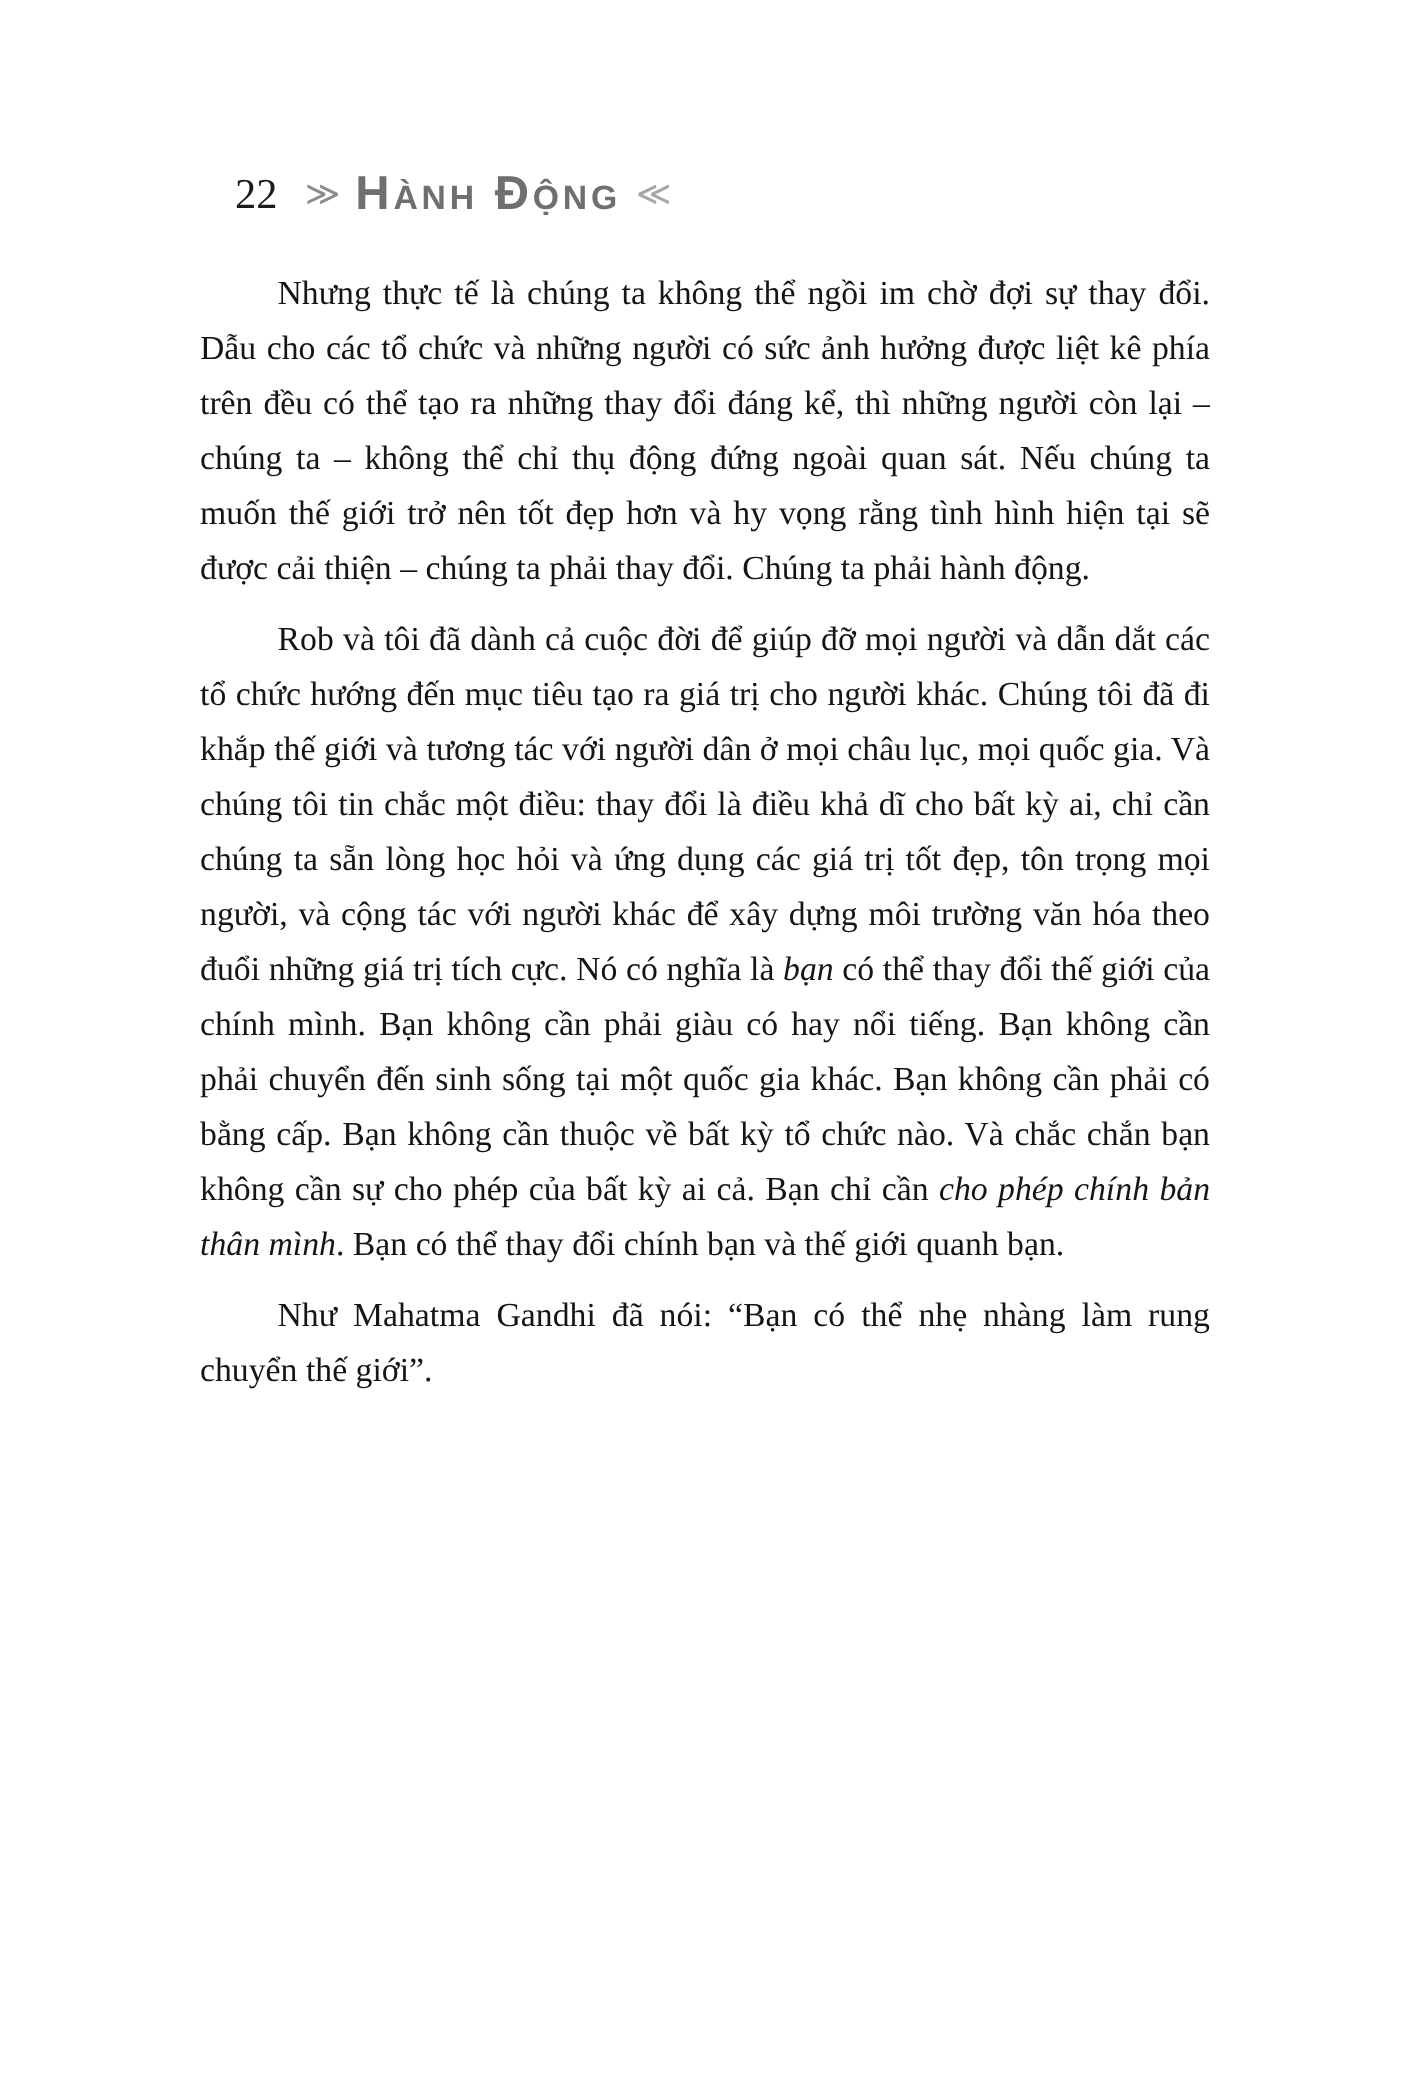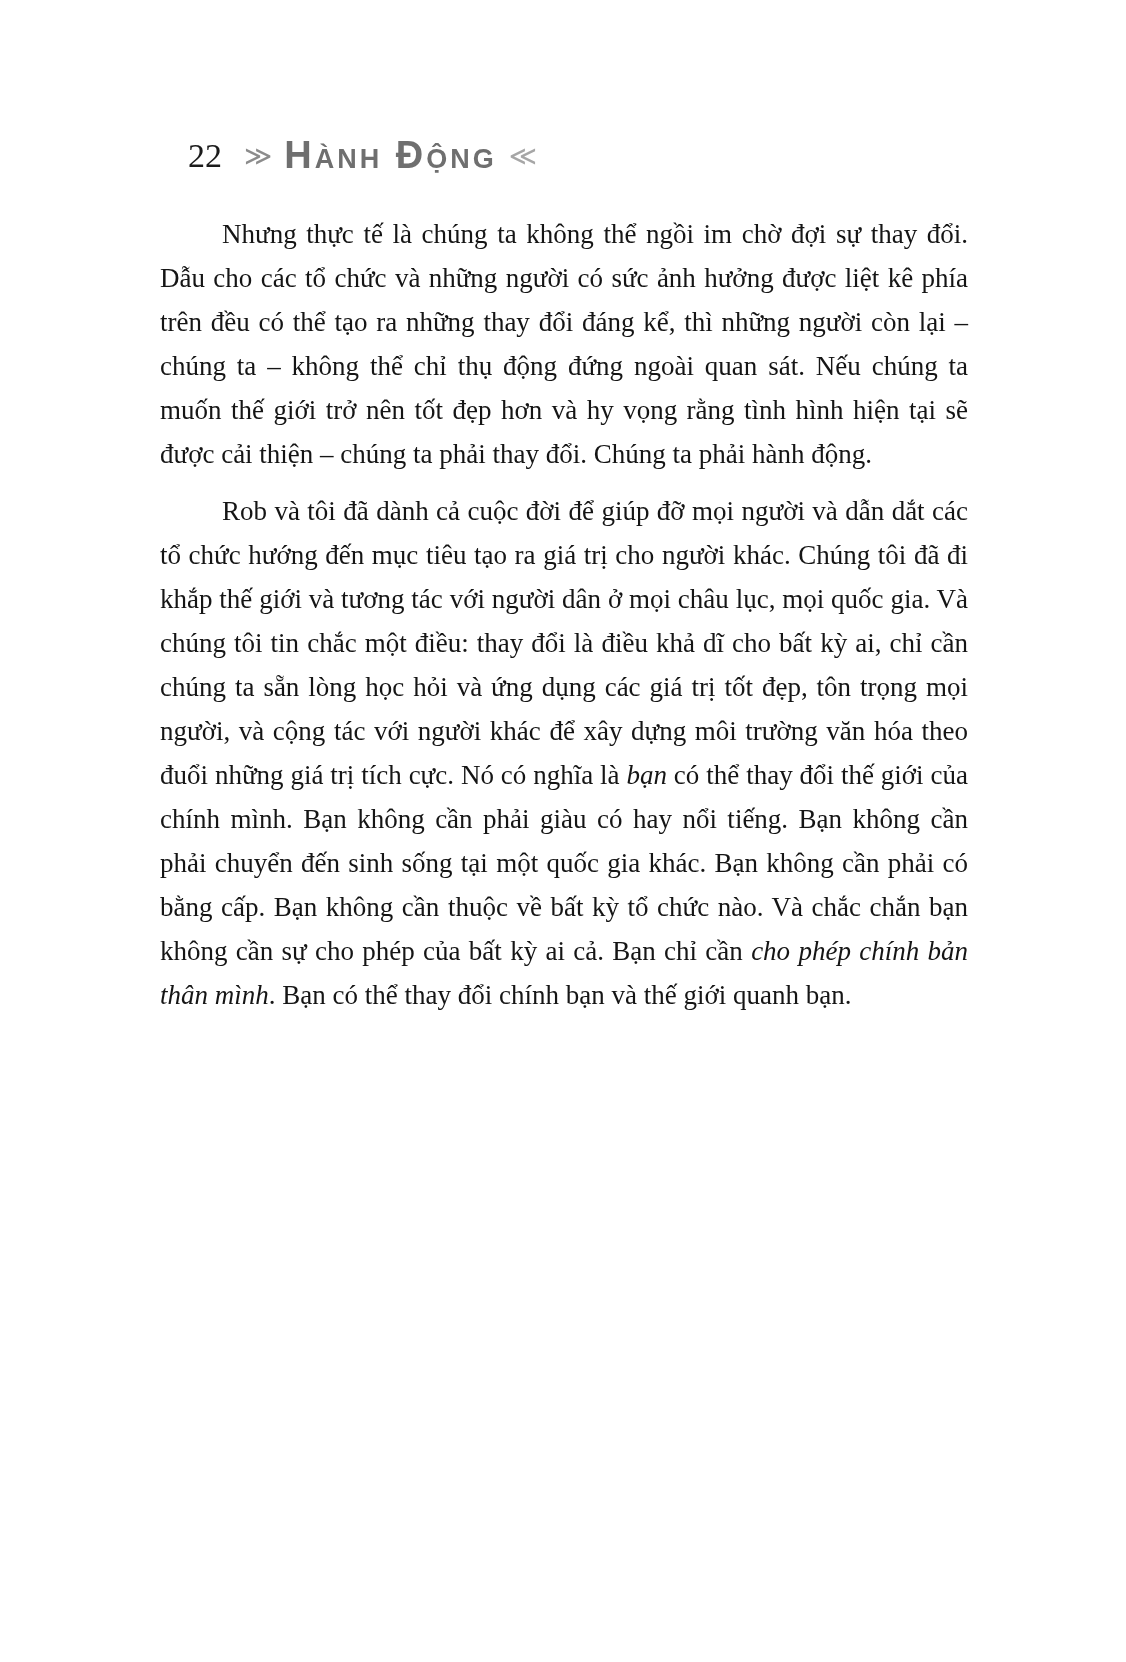--- a/index.html
+++ b/index.html
@@ -65,15 +65,16 @@
   <div class="page-header">
     <span class="page-number">22</span>
     <span class="ornament ornament-left">≫</span>
     <span class="chapter-title">Hành Động</span>
     <span class="ornament ornament-right">≪</span>
   </div>
 
   <div class="body-text">
       <p><span>Nhưng thực tế là chúng ta không thể ngồi im chờ đợi sự thay đổi. Dẫu cho các tổ chức và những người có sức ảnh hưởng được liệt kê phía trên đều có thể tạo ra những thay đổi đáng kể, thì những người còn lại – chúng ta – không thể chỉ thụ động đứng ngoài quan sát. Nếu chúng ta muốn thế giới trở nên tốt đẹp hơn và hy vọng rằng tình hình hiện tại sẽ được cải thiện – chúng ta phải thay đổi. Chúng ta phải hành động.</span></p>
       <p><span>Rob và tôi đã dành cả cuộc đời để giúp đỡ mọi người và dẫn dắt các tổ chức hướng đến mục tiêu tạo ra giá trị cho người khác. Chúng tôi đã đi khắp thế giới và tương tác với người dân ở mọi châu lục, mọi quốc gia. Và chúng tôi tin chắc một điều: thay đổi là điều khả dĩ cho bất kỳ ai, chỉ cần chúng ta sẵn lòng học hỏi và ứng dụng các giá trị tốt đẹp, tôn trọng mọi người, và cộng tác với người khác để xây dựng môi trường văn hóa theo đuổi những giá trị tích cực. Nó có nghĩa là </span><em>bạn</em><span> có thể thay đổi thế giới của chính mình. Bạn không cần phải giàu có hay nổi tiếng. Bạn không cần phải chuyển đến sinh sống tại một quốc gia khác. Bạn không cần phải có bằng cấp. Bạn không cần thuộc về bất kỳ tổ chức nào. Và chắc chắn bạn không cần sự cho phép của bất kỳ ai cả. Bạn chỉ cần </span><em>cho phép chính bản thân mình</em><span>. Bạn có thể thay đổi chính bạn và thế giới quanh bạn.</span></p>
+      <p><span>Như Mahatma Gandhi đã nói: “Bạn có thể nhẹ nhàng làm rung chuyển thế giới”.</span></p>
     </div>
 
 </div>
 
 </body></html>

